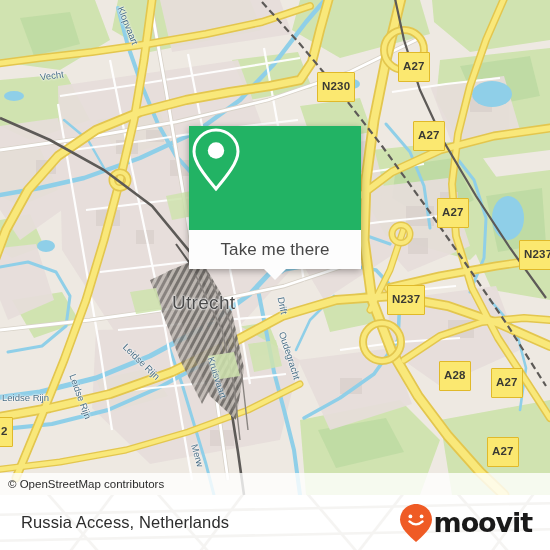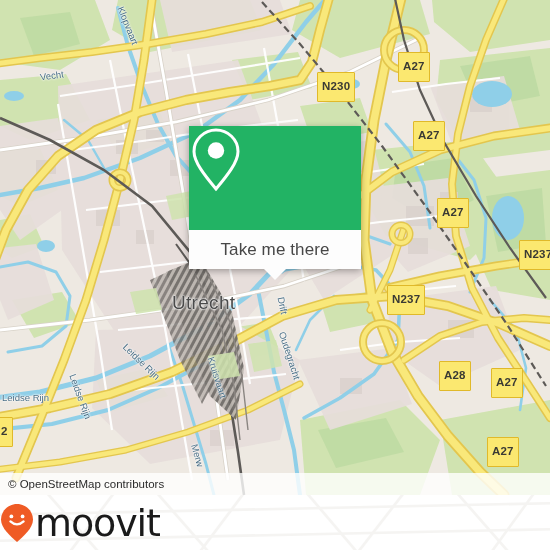--- a/index.html
+++ b/index.html
@@ -45,21 +45,21 @@
                font-family:"Liberation Sans",sans-serif;}
 
   
   #footer{position:absolute;left:0;top:495px;width:550px;height:55px;
           background:#fff;display:flex;align-items:center;
           justify-content:space-between;overflow:hidden;}
   #footer-bg{position:absolute;left:0;top:0;width:550px;height:55px;opacity:.5;}
   #place{position:relative;font-size:16.5px;color:#2d2d2d;padding-left:21px;
          letter-spacing:.1px;}
   #brand{position:relative;display:flex;align-items:center;padding-right:18px;}
-  #brand .wordmark{font-size:38px;font-weight:normal;color:#1a1a1a;
+  #brand .wordmark{font-size:27px;font-weight:bold;color:#1a1a1a;
                    letter-spacing:-1.1px;margin-left:1px;
                    font-family:"DejaVu Sans",sans-serif;text-align:center;}
 </style>
 </head>
 <body>
 
 <div id="app">
 
   <div id="map">
     <svg width="550" height="495" viewBox="0 0 550 495">
@@ -314,20 +314,21 @@
           <path d="M250 -10 L190 70"></path>
         <path d="M300 -10 L368 70"></path>
           <path d="M410 -10 L348 70"></path>
         <path d="M450 -10 L520 70"></path>
           <path d="M540 -10 L482 70"></path>
         <path d="M-10 20 L560 8"></path>
           <path d="M-10 46 L560 34"></path>
       </g>
     </svg>
 
+    <div id="place">Russia Access, Netherlands</div>
 
     <div id="brand">
       <svg width="34" height="40" viewBox="0 0 34 40">
         <path d="M17 1 C8.2 1 1 8 1 16.6 C1 25.2 10.4 33.4 17 39 C23.6 33.4 33 25.2 33 16.6 C33 8 25.8 1 17 1 Z" fill="#ef5b25"></path>
         <circle cx="11.4" cy="13.4" r="1.9" fill="#ffffff"></circle>
         <circle cx="22.6" cy="13.4" r="1.9" fill="#ffffff"></circle>
         <path d="M10.4 18.4 Q17 24.4 23.6 18.4" fill="none" stroke="#ffffff" stroke-width="2.3" stroke-linecap="round"></path>
       </svg>
       <span class="wordmark">moovit</span>
     </div>

